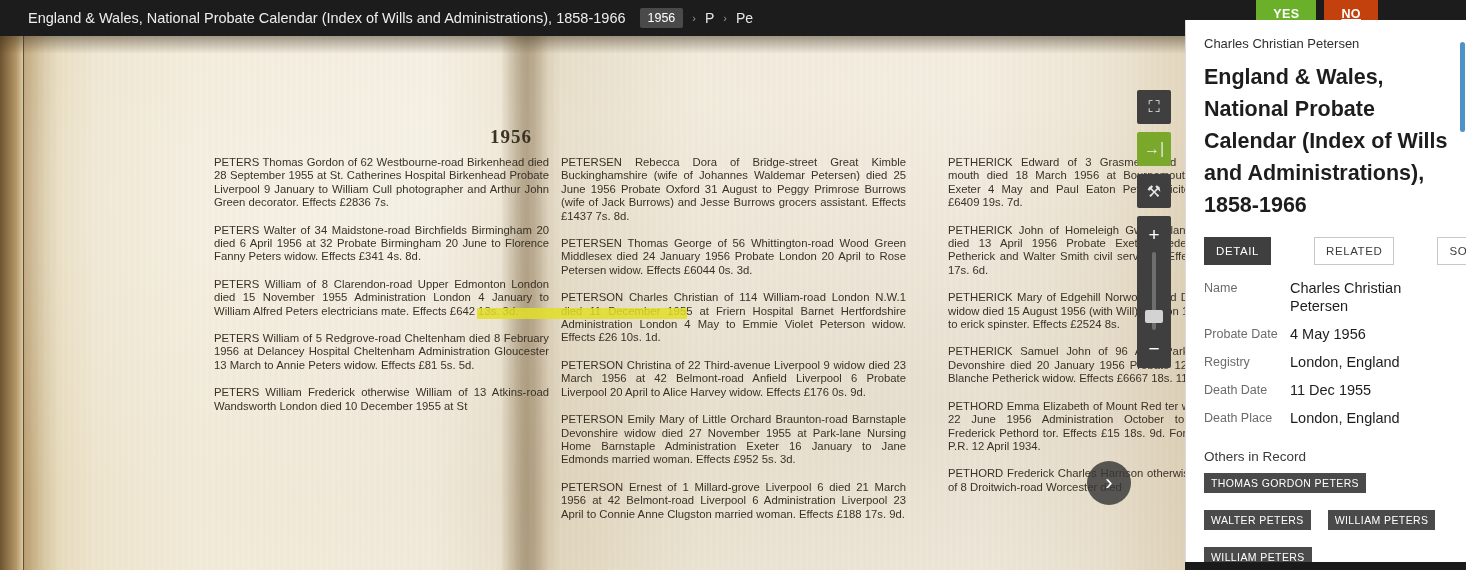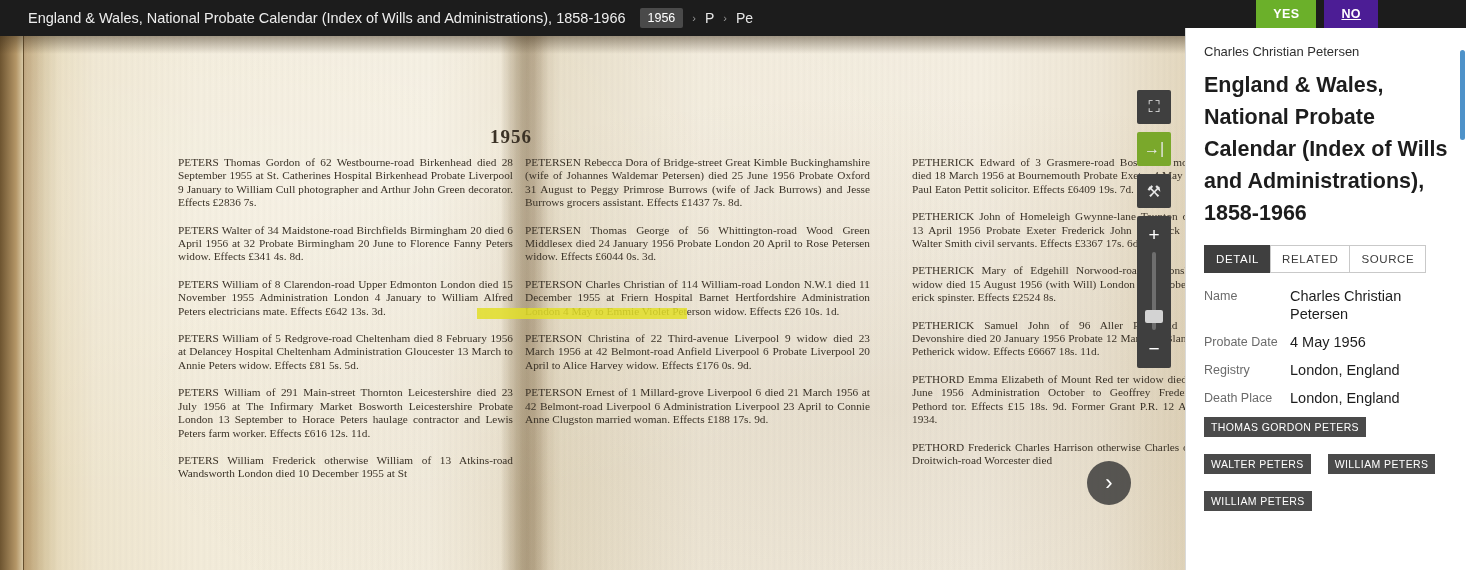--- a/index.html
+++ b/index.html
@@ -54,21 +54,21 @@
     min-width: 48px;
     display: flex; align-items: center; justify-content: center;
     color: #fff;
     font-size: 12.5px;
     font-weight: bold;
     letter-spacing: .4px;
     margin-left: 8px;
     padding: 0 17px;
   }
   .btn-yes { background: #6bb02a; }
-  .btn-no  { background: #4c1d95; text-decoration: underline; }
+  .btn-no  { background: #c2410c; text-decoration: underline; }
   .btn-maybe { background: #6f6f6f; margin-top: 48px; }
 
   
   .viewer {
     position: absolute;
     top: 36px; left: 0;
     width: 1185px; height: 534px;
     overflow: hidden;
     background: #cbb68f;
   }
@@ -107,25 +107,26 @@
     left: 490px; top: 90px;
     font-family: "Liberation Serif", serif;
     font-size: 19px;
     font-weight: bold;
     color: #3b3226;
     letter-spacing: 1px;
   }
 
   .col {
     position: absolute;
-    font-family: Liberation Serif, serif;
+    font-family: Liberation Sans, sans-serif;
     font-size: 11.3px;
     line-height: 13.4px;
     color: #3a3227;
     text-align: justify;
+    margin-left: 36px;
   }
   .col-1 { left: 178px; top: 120px; width: 335px; }
   .col-2 { left: 525px; top: 120px; width: 345px; }
   .col-3 { left: 912px; top: 120px; width: 290px; }
   .entry { margin-bottom: 14px; }
   .hl-bar {
     position: absolute;
     left: 477px; top: 272px;
     width: 210px; height: 11px;
     background: #e2de28;
@@ -182,41 +183,41 @@
     border-radius: 50%;
     background: rgba(55,55,55,.82);
     color: #fff;
     display: flex; align-items: center; justify-content: center;
     font-size: 22px;
   }
 
   
   .panel {
     position: absolute;
-    top: 28px; right: 0;
+    top: 20px; right: 0;
     width: 281px; height: 542px;
     background: #fff;
     overflow: hidden;
     border-left: 1px solid #dadada;
     margin-left: 33px;
   }
   .panel-inner { padding: 16px 18px 0 18px; }
   .person-small {
     font-size: 13px;
     color: #2f2f2f;
     margin-bottom: 10px;
   }
   .panel-title {
     font-size: 21.5px;
     line-height: 32px;
     color: #1d1d1d;
     font-weight: bold;
     margin: 0 0 16px 0;
   }
-  .tabs { display: flex; margin-bottom: 14px; }
+  .tabs { display: flex; margin-bottom: 14px; gap: 44px; }
   .tab {
     font-size: 11.5px;
     letter-spacing: .6px;
     padding: 7px 11px;
     border: 1px solid #c9c9c9;
     color: #3c3c3c;
     background: #fff;
     margin-right: -1px;
   }
   .tab.active {
@@ -289,29 +290,29 @@
     <div class="gutter"></div>
     <div class="page-top-shadow"></div>
 
     <div class="year-head">1956</div>
 
     <div class="col col-1">
       <div class="entry">PETERS Thomas Gordon of 62 Westbourne-road Birkenhead died 28 September 1955 at St. Catherines Hospital Birkenhead Probate Liverpool 9 January to William Cull photographer and Arthur John Green decorator. Effects £2836 7s.</div>
       <div class="entry">PETERS Walter of 34 Maidstone-road Birchfields Birmingham 20 died 6 April 1956 at 32 Probate Birmingham 20 June to Florence Fanny Peters widow. Effects £341 4s. 8d.</div>
       <div class="entry">PETERS William of 8 Clarendon-road Upper Edmonton London died 15 November 1955 Administration London 4 January to William Alfred Peters electricians mate. Effects £642 13s. 3d.</div>
       <div class="entry">PETERS William of 5 Redgrove-road Cheltenham died 8 February 1956 at Delancey Hospital Cheltenham Administration Gloucester 13 March to Annie Peters widow. Effects £81 5s. 5d.</div>
-      <div class="entry">PETERS William of 291 Main-street Thornton Leicestershire died 23 July 1956 at The Infirmary Market Bosworth Leicestershire Probate London 13 September to Horace Peters haulage contractor and Lewis Peters farm worker. Effects £616 12s. 11d.</div>
       <div class="entry">PETERS William Frederick otherwise William of 13 Atkins-road Wandsworth London died 10 December 1955 at St</div>
     </div>
 
     <div class="col col-2">
       <div class="entry">PETERSEN Rebecca Dora of Bridge-street Great Kimble Buckinghamshire (wife of Johannes Waldemar Petersen) died 25 June 1956 Probate Oxford 31 August to Peggy Primrose Burrows (wife of Jack Burrows) and Jesse Burrows grocers assistant. Effects £1437 7s. 8d.</div>
       <div class="entry">PETERSEN Thomas George of 56 Whittington-road Wood Green Middlesex died 24 January 1956 Probate London 20 April to Rose Petersen widow. Effects £6044 0s. 3d.</div>
       <div class="entry">PETERSON Charles Christian of 114 William-road London N.W.1 died 11 December 1955 at Friern Hospital Barnet Hertfordshire Administration London 4 May to Emmie Violet Peterson widow. Effects £26 10s. 1d.</div>
       <div class="entry">PETERSON Christina of 22 Third-avenue Liverpool 9 widow died 23 March 1956 at 42 Belmont-road Anfield Liverpool 6 Probate Liverpool 20 April to Alice Harvey widow. Effects £176 0s. 9d.</div>
+      <div class="entry">PETERSON Emily Mary of Little Orchard Braunton-road Barnstaple Devonshire widow died 27 November 1955 at Park-lane Nursing Home Barnstaple Administration Exeter 16 January to Jane Edmonds married woman. Effects £952 5s. 3d.</div>
       <div class="entry">PETERSON Ernest of 1 Millard-grove Liverpool 6 died 21 March 1956 at 42 Belmont-road Liverpool 6 Administration Liverpool 23 April to Connie Anne Clugston married woman. Effects £188 17s. 9d.</div>
     </div>
 
     <div class="col col-3">
       <div class="entry">PETHERICK Edward of 3 Grasmere-road Boscombe mouth died 18 March 1956 at Bournemouth Probate Exeter 4 May and Paul Eaton Pettit solicitor. Effects £6409 19s. 7d.</div>
       <div class="entry">PETHERICK John of Homeleigh Gwynne-lane Taunton died 13 April 1956 Probate Exeter Frederick John Petherick and Walter Smith civil servants. Effects £3367 17s. 6d.</div>
       <div class="entry">PETHERICK Mary of Edgehill Norwood-road Devonshire widow died 15 August 1956 (with Will) London 15 October to erick spinster. Effects £2524 8s.</div>
       <div class="entry">PETHERICK Samuel John of 96 Aller Park-road bot Devonshire died 20 January 1956 Probate 12 March to Blanche Petherick widow. Effects £6667 18s. 11d.</div>
       <div class="entry">PETHORD Emma Elizabeth of Mount Red ter widow died 22 June 1956 Administration October to Geoffrey Frederick Pethord tor. Effects £15 18s. 9d. Former Grant P.R. 12 April 1934.</div>
       <div class="entry">PETHORD Frederick Charles Harrison otherwise Charles of 8 Droitwich-road Worcester died</div>
@@ -354,25 +355,30 @@
         </div>
         <div class="fact">
           <div class="fact-label">Probate Date</div>
           <div class="fact-value">4 May 1956</div>
         </div>
         <div class="fact">
           <div class="fact-label">Registry</div>
           <div class="fact-value">London, England</div>
         </div>
         <div class="fact">
+          <div class="fact-label">Death Date</div>
+          <div class="fact-value">11 Dec 1955</div>
+        </div>
+        <div class="fact">
           <div class="fact-label">Death Place</div>
           <div class="fact-value">London, England</div>
         </div>
       </div>
 
+      <div class="others-head">Others in Record</div>
       <div class="chips">
         <div class="chip">THOMAS GORDON PETERS</div>
         <div class="chip">WALTER PETERS</div>
         <div class="chip">WILLIAM PETERS</div>
         <div class="chip">WILLIAM PETERS</div>
       </div>
     </div>
   </div>
 
 </div>

